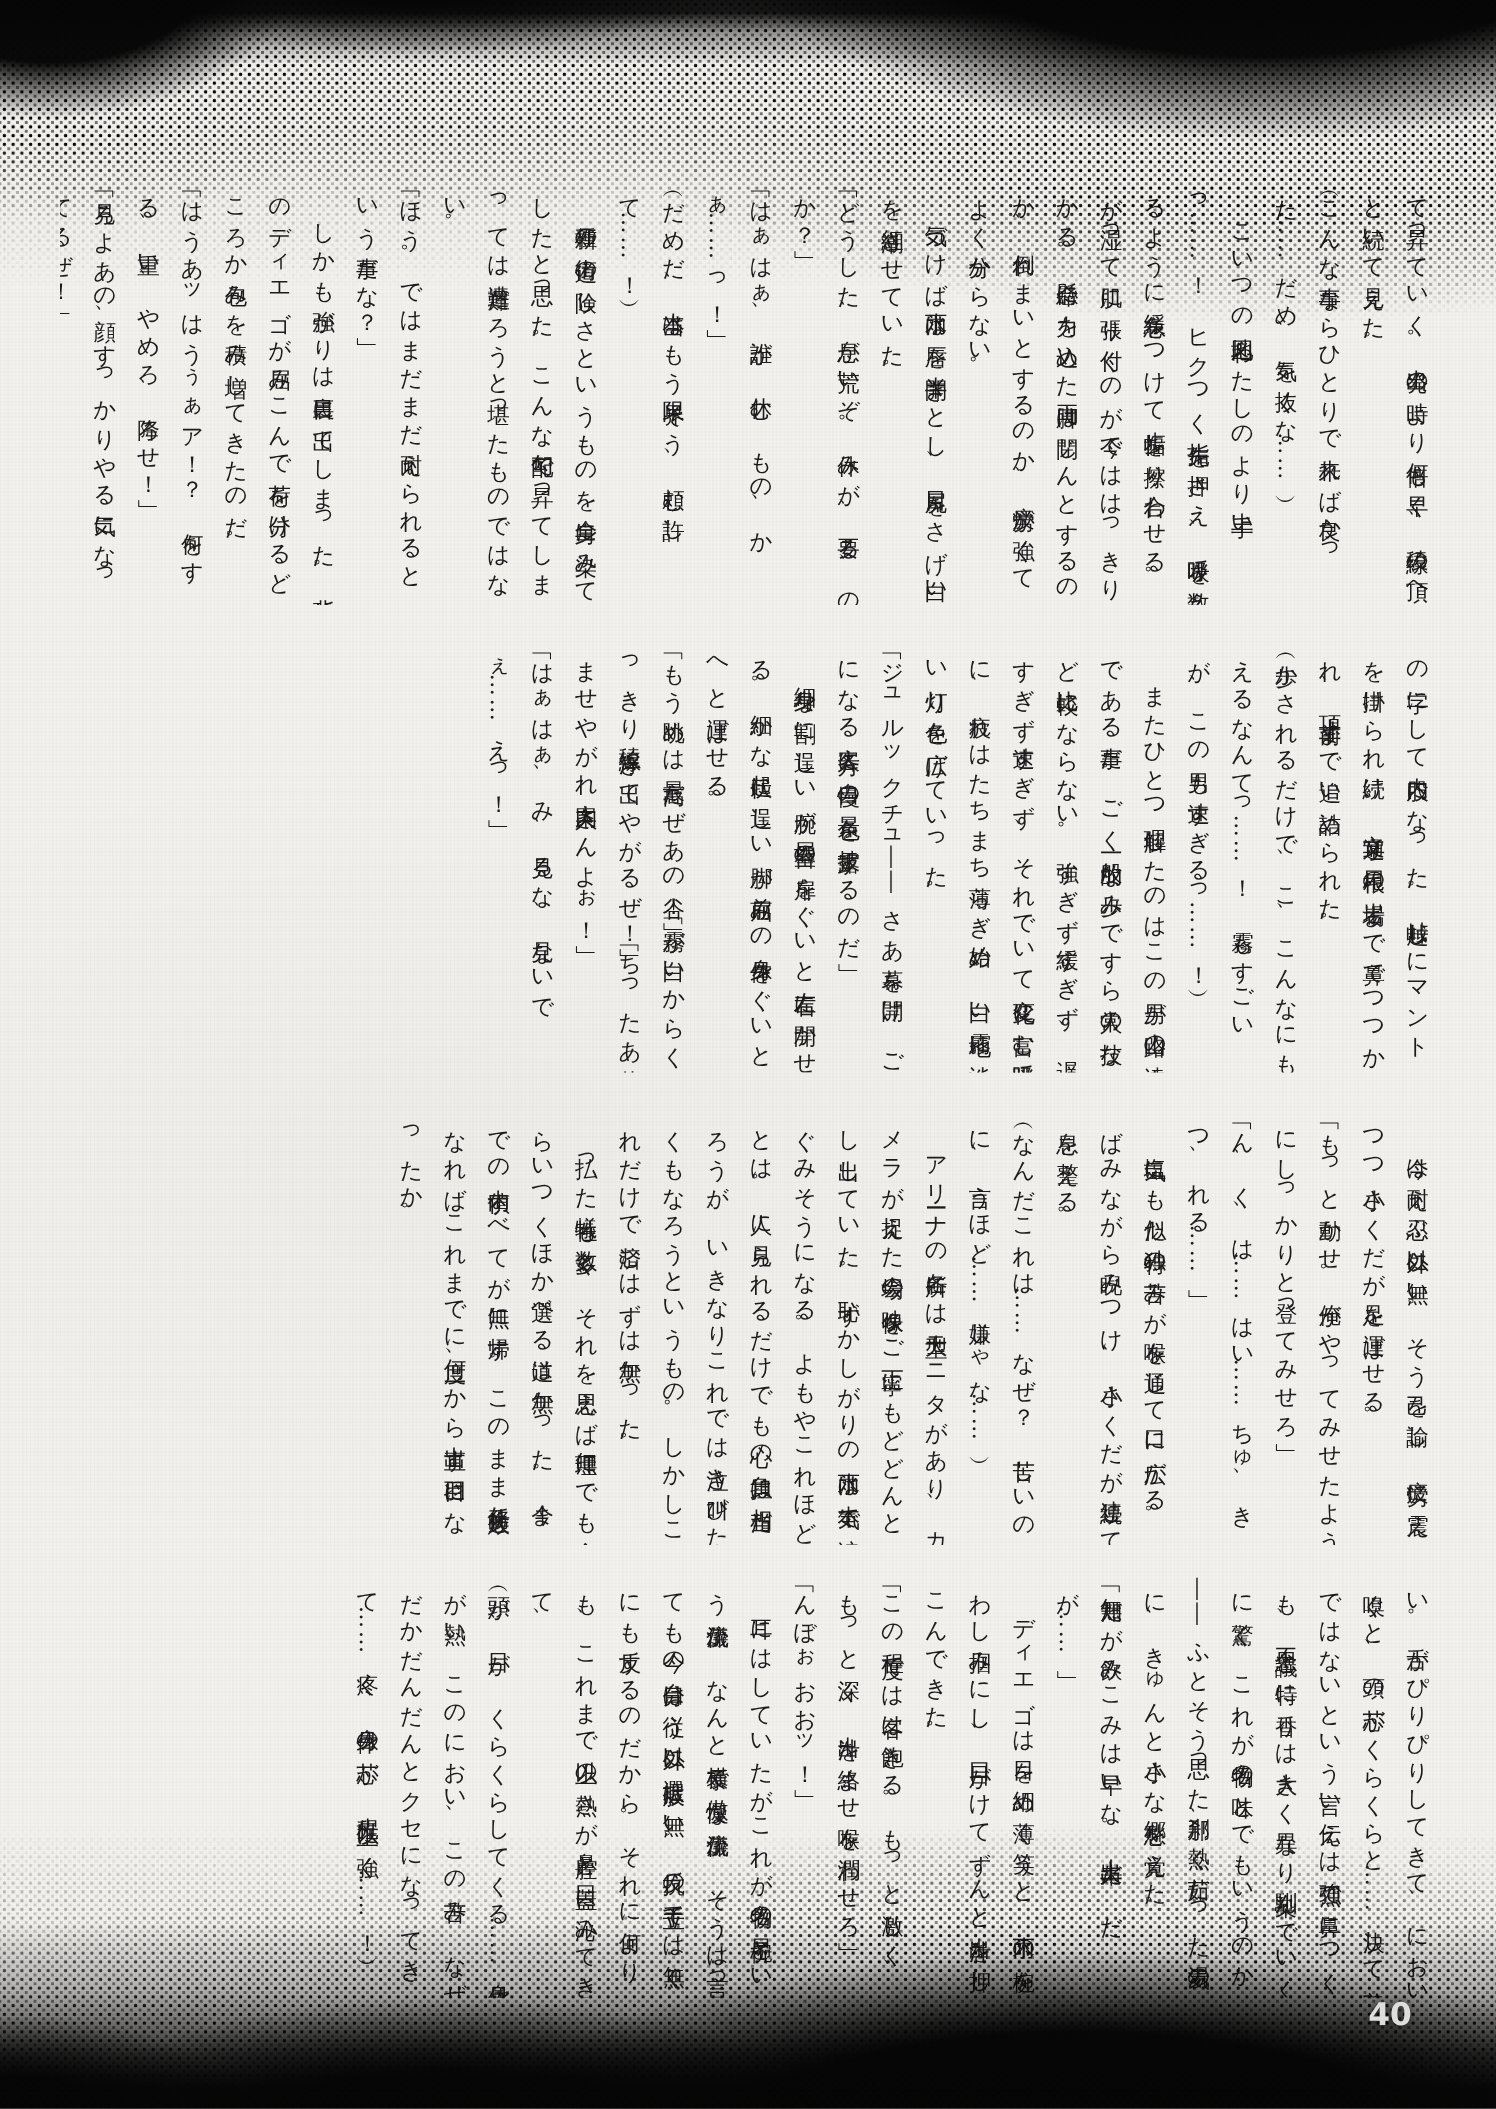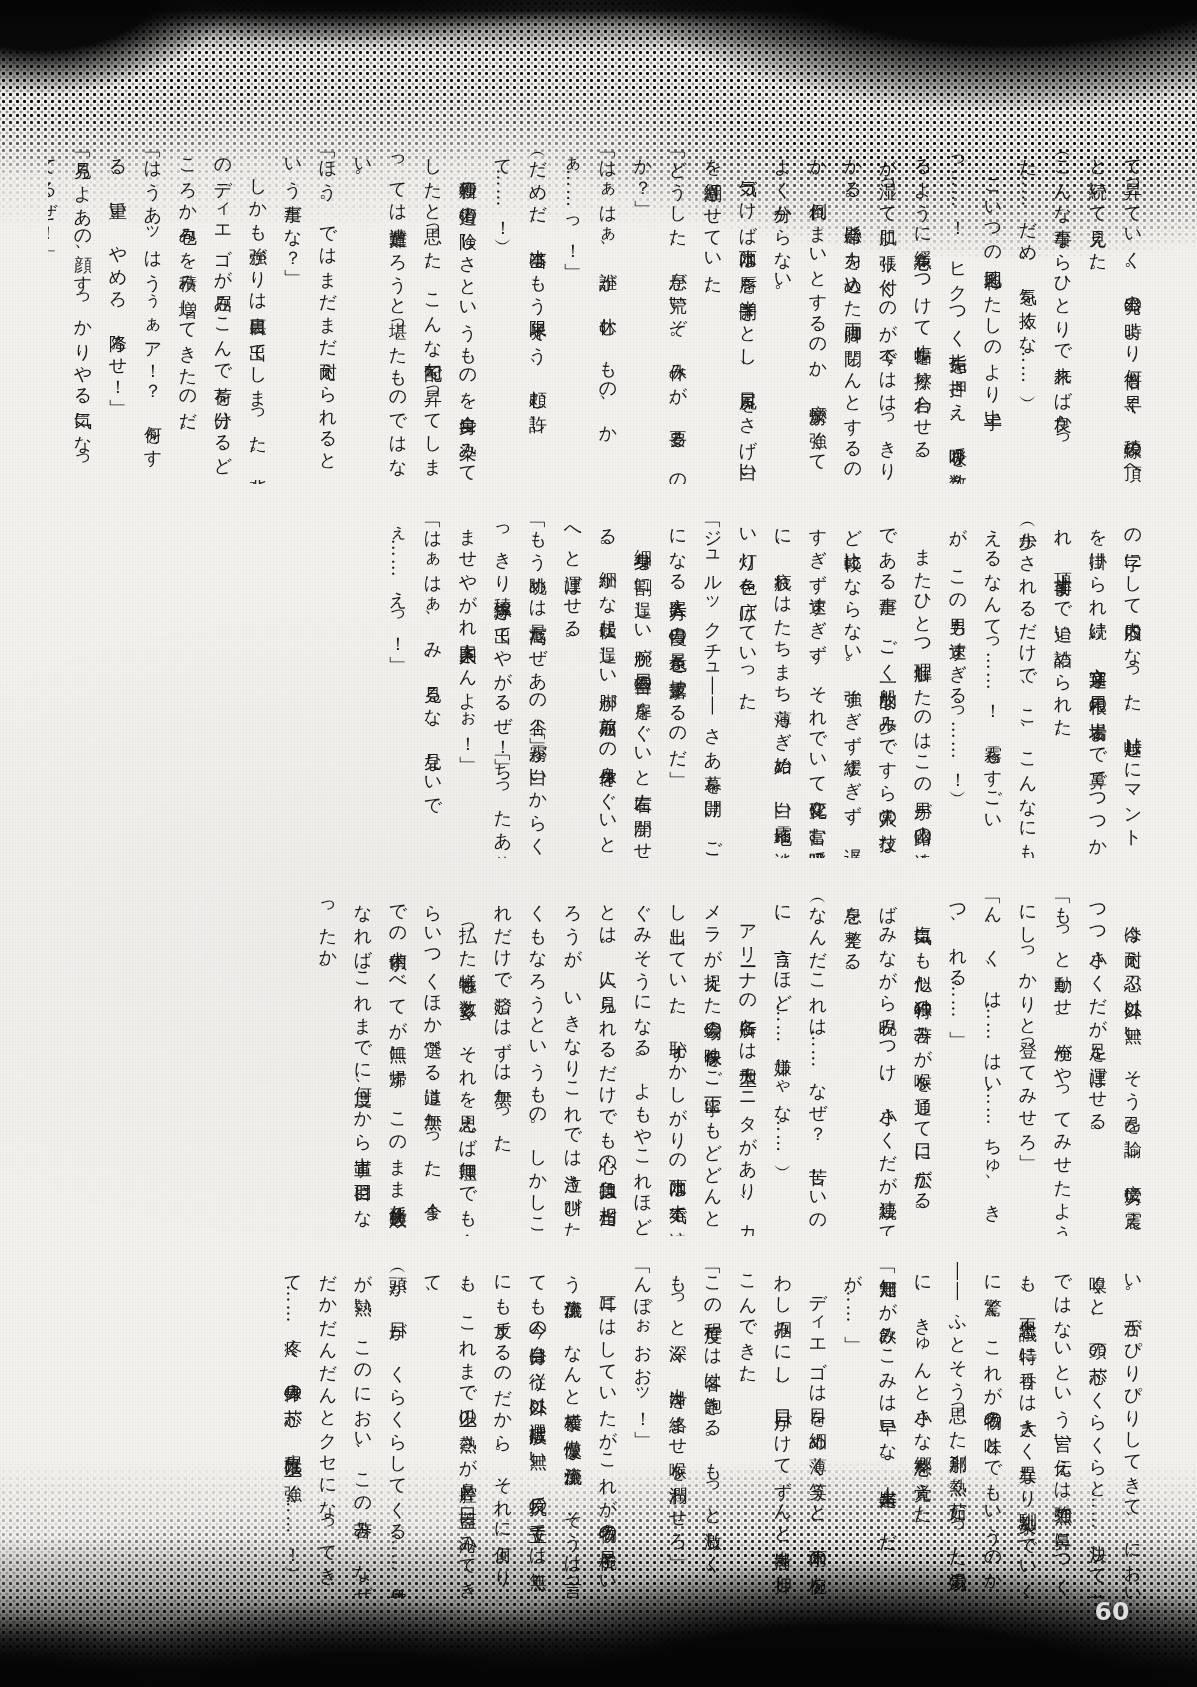--- a/index.html
+++ b/index.html
@@ -142,15 +142,15 @@
 　ディエゴは目を細め薄く笑うと、氷雨の椀をわし掴みにし、口目がけてずんと出汁を押しこんできた。
 「この程度では客は飽きる。もっと激しく、もっと深く、出汁を絡ませ喉を潤わせろ」
 「んぼぉおおッ！」
 　耳にはしていたがこれが名物の早椀という流儀か。なんと横暴で傲慢な流儀か。そうは言っても今の自分は従う以外に選択肢は無い。反抗の手立ては無く任務にも反するのだから。それに何よりも、これまで以上の熱さが鼻腔と口蓋に沁みてきて、
 （頭が、目が、くらくらしてくる……身体が熱い、このにおい、この苦み、なぜだかだんだんとクセになってきて……疼く、身体の芯が、先程以上に強く……！）</div>
 
   <div class="ht ht-top"></div>
 
   <div class="ht ht-bottom"></div>
 
-  <div class="pageno">60</div>
+  <div class="pageno">40</div>
 
 </div>
 
 </body></html>

